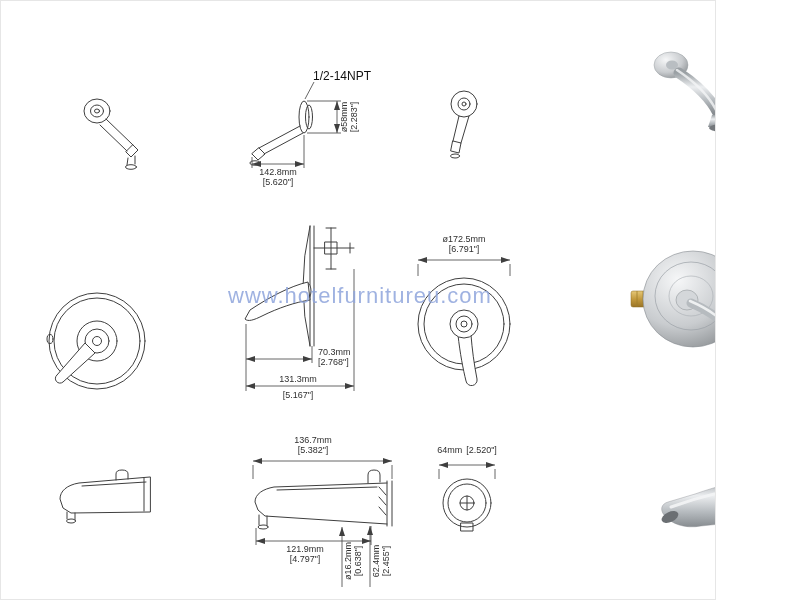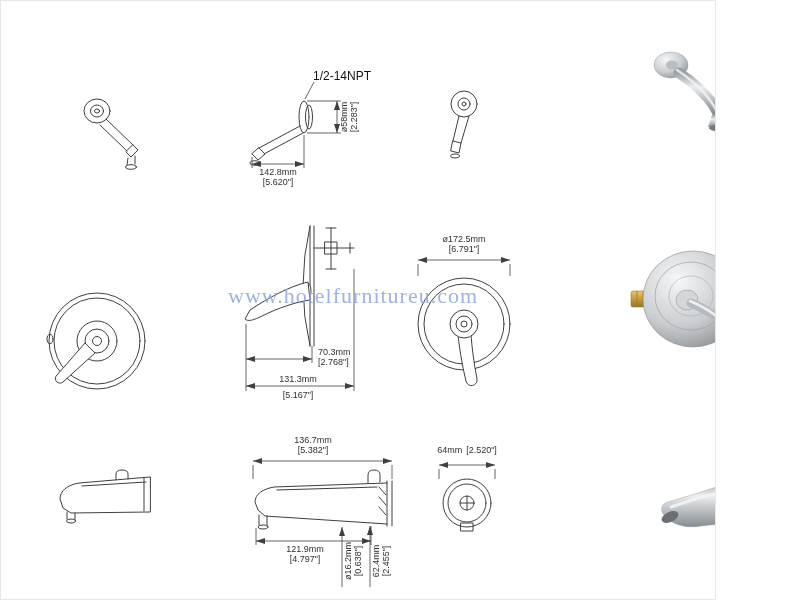--- a/index.html
+++ b/index.html
@@ -5,21 +5,21 @@
   html,body{margin:0;padding:0;background:#fff;}
   #page{position:relative;width:716px;height:600px;background:#fff;border:1px solid #e6e6e6;box-sizing:border-box;overflow:hidden;
         font-family:"Liberation Sans",sans-serif;}
   .abs{position:absolute;}
   svg{overflow:visible;}
   .ln{stroke:#3f3f3f;stroke-width:1;fill:none;stroke-linejoin:round;stroke-linecap:round;}
   .fw{fill:#ffffff;stroke:#3f3f3f;stroke-width:1;stroke-linejoin:round;}
   .dl{stroke:#3f3f3f;stroke-width:0.8;fill:none;}
   .dim{font:9px "Liberation Sans",sans-serif;fill:#2f2f2f;}
   .lbl{font:12px "Liberation Sans",sans-serif;fill:#111;}
-  #watermark{color:#8fa5dc;opacity:.85;font-size:22px;letter-spacing:1px;font-family:Liberation Serif, serif;}
+  #watermark{color:#8fa5dc;opacity:.85;font-size:22px;letter-spacing:1px;font-family:Liberation Sans, sans-serif;}
 </style>
 </head>
 <body>
 
 <div id="page">
 
   <svg width="0" height="0" class="abs">
     <defs>
       <marker id="arr" markerWidth="10" markerHeight="8" refX="9" refY="3" orient="auto-start-reverse" markerUnits="userSpaceOnUse">
         <path d="M0,0 L9,3 L0,6 Z" fill="#3f3f3f"></path>

